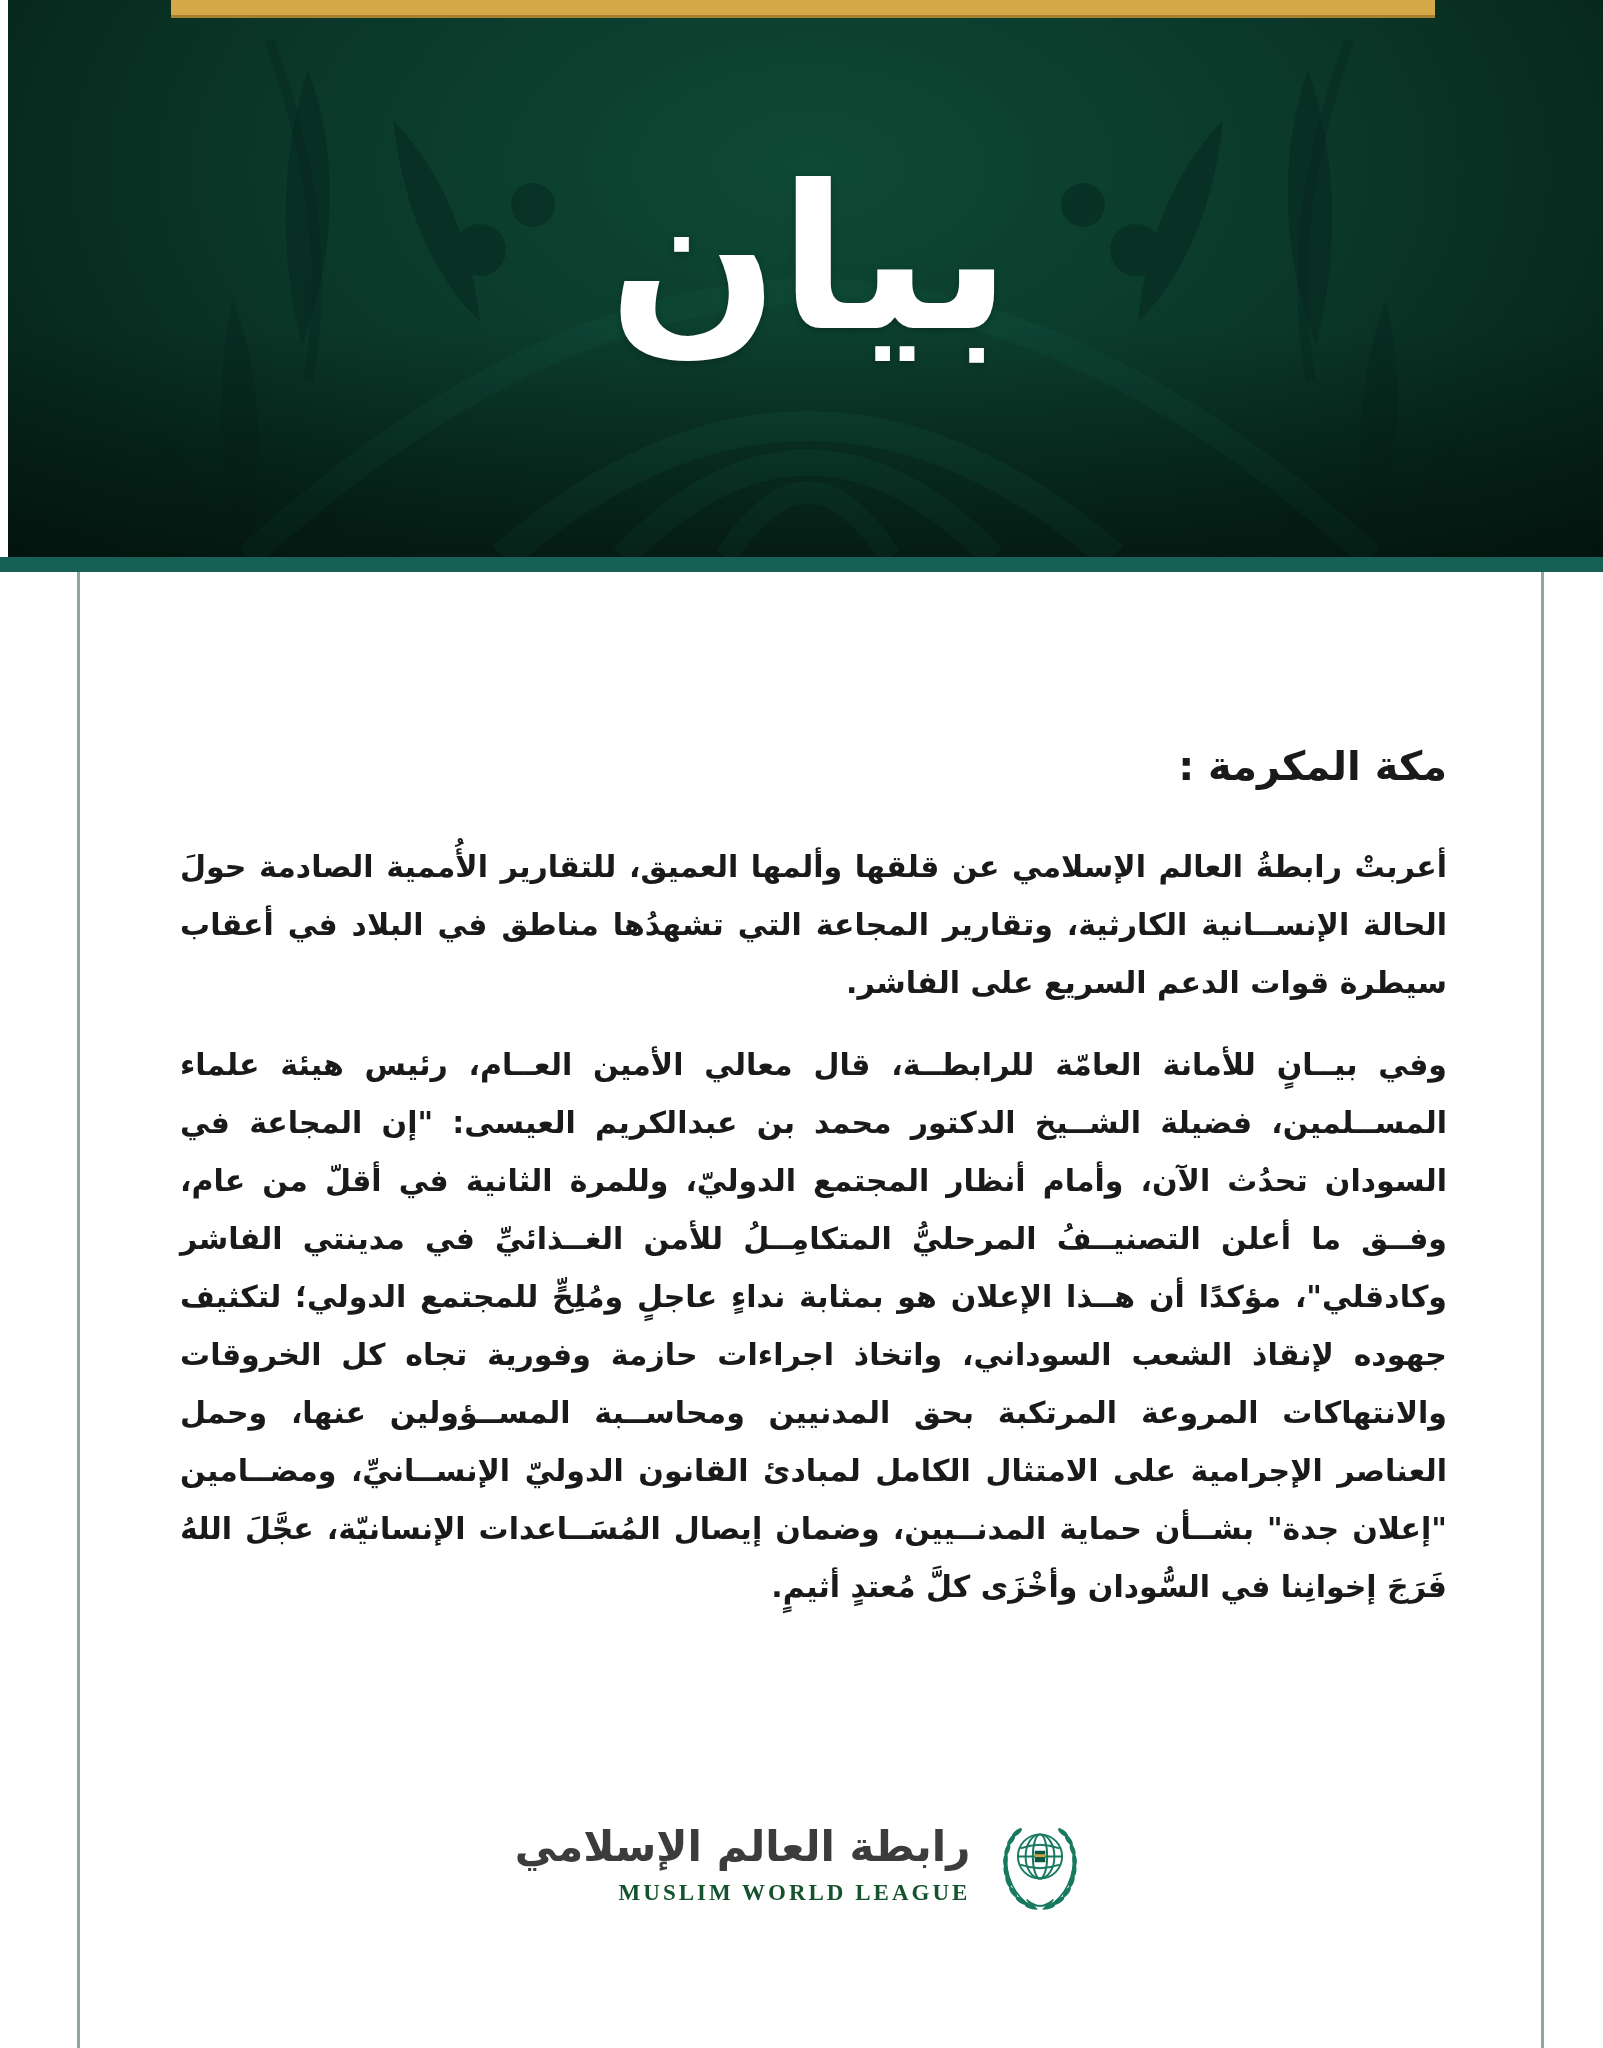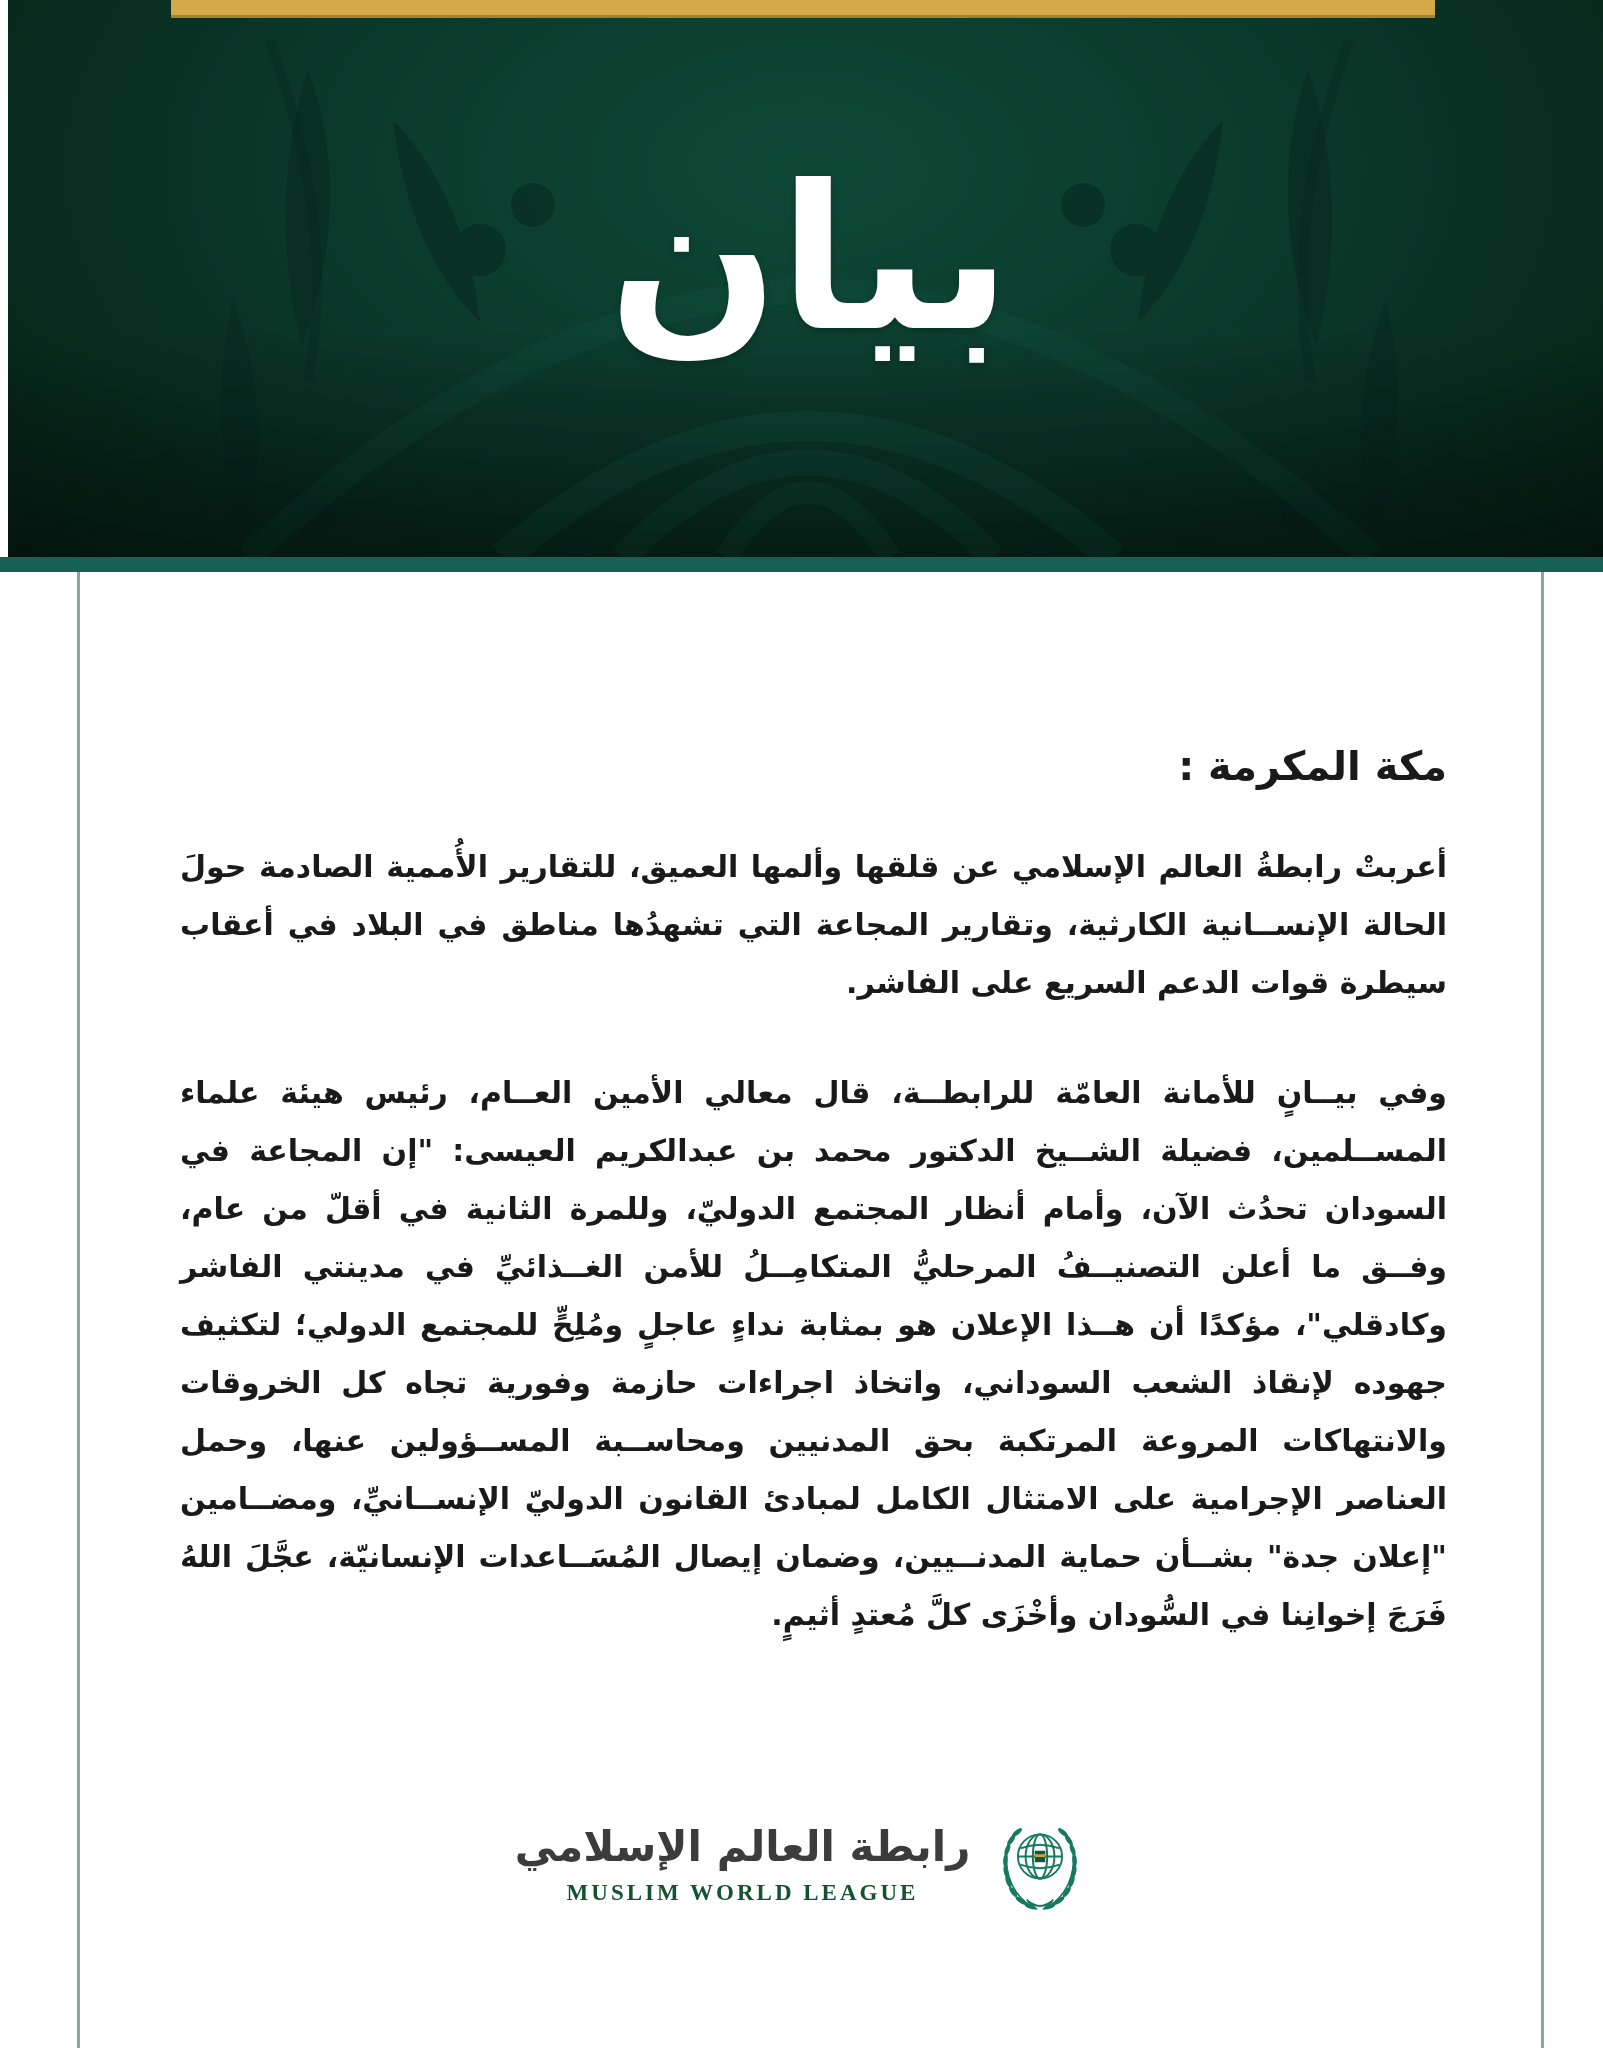--- a/index.html
+++ b/index.html
@@ -83,38 +83,38 @@
   }
   .para {
     font-size: 30px;
     font-weight: 700;
     line-height: 58px;
     text-align: justify;
     text-align-last: right;
     text-justify: inter-word;
   }
   .para-1 { margin-top: 50px; }
-  .para-2 { margin-top: 52px; }
+  .para-2 { margin-top: 24px; }
 
   
   .footer-logo {
     position: absolute;
     top: 1818px;
     left: 0;
     width: 1603px;
     display: flex;
     align-items: flex-start;
     justify-content: center;
     gap: 22px;
     direction: ltr;
   }
   .logo-text-col {
     display: flex;
     flex-direction: column;
-    align-items: center;
+    align-items: flex-end;
     padding-top: 4px;
   }
   .logo-ar {
     font-size: 42px;
     font-weight: 700;
     color: #3c3c3c;
     direction: rtl;
     line-height: 1.2;
     font-family: "DejaVu Sans", sans-serif;
   }

